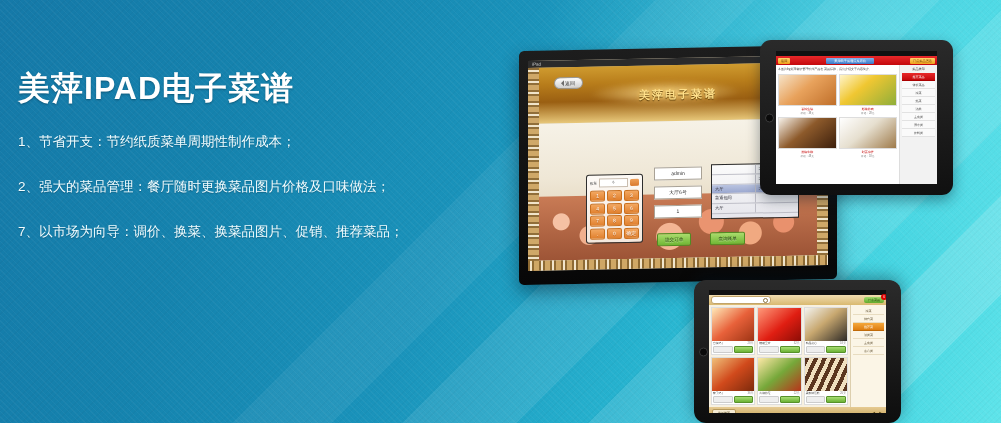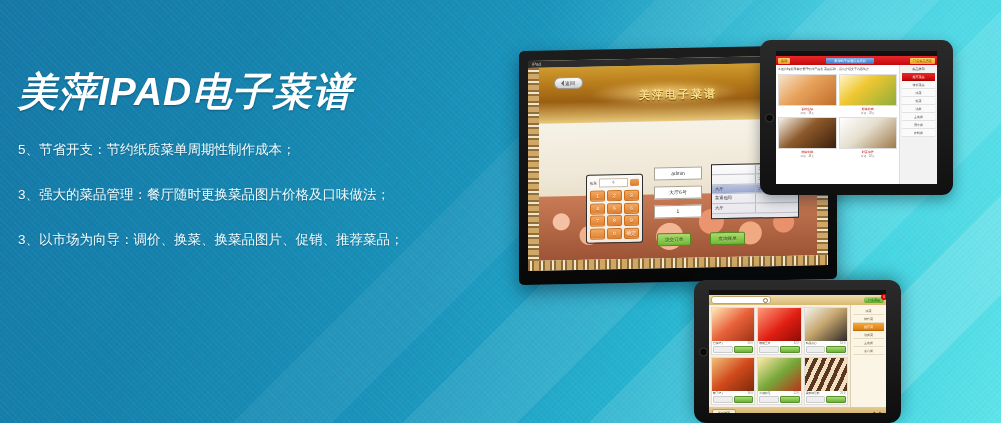--- a/index.html
+++ b/index.html
@@ -43,23 +43,23 @@
   
   #glow{
     position:absolute;right:-60px;top:-120px;width:560px;height:480px;
     background:radial-gradient(ellipse at 65% 35%, rgba(160,255,255,.28), rgba(160,255,255,0) 62%);
     pointer-events:none;
   }
 
   
   #copy{position:absolute;left:18px;top:70px;width:460px;color:#ffffff;}
   #headline{
-    font-size:39px;font-weight:bold;letter-spacing:1px;
+    font-size:32px;font-weight:bold;letter-spacing:1px;
     text-shadow:0 1px 2px rgba(0,40,60,.45);
-    margin:0 0 26px 0;line-height:1.15;white-space:nowrap;font-style:italic;
+    margin:0 0 26px 0;line-height:1.15;white-space:nowrap;
   }
   .bullet{
     font-size:13.5px;line-height:1.4;margin:0 0 26px 0;color:#f2fdff;
     text-shadow:0 1px 1px rgba(0,40,60,.35);white-space:nowrap;
   }
   .bullet:last-child{margin-bottom:0;}
 
   
   .device{position:absolute;}
 
@@ -291,23 +291,23 @@
 </style>
 </head>
 <body>
 
 <div id="banner">
   <div id="texture"></div>
   <div id="glow"></div>
 
   <div id="copy">
     <h1 id="headline">美萍IPAD电子菜谱</h1>
-    <p class="bullet">5、节省开支：节约纸质菜单周期性制作成本；</p>
-    <p class="bullet">3、强大的菜品管理：餐厅随时更换菜品图片价格及口味做法；</p>
-    <p class="bullet">3、以市场为向导：调价、换菜、换菜品图片、促销、推荐菜品；</p>
+    <p class="bullet">1、节省开支：节约纸质菜单周期性制作成本；</p>
+    <p class="bullet">2、强大的菜品管理：餐厅随时更换菜品图片价格及口味做法；</p>
+    <p class="bullet">7、以市场为向导：调价、换菜、换菜品图片、促销、推荐菜品；</p>
   </div>
 
   <div class="device" id="ipad-main">
     <div class="screen">
 
       <div class="ios-bar">
         <span>iPad</span>
         <span>9:06</span>
       </div>
 

